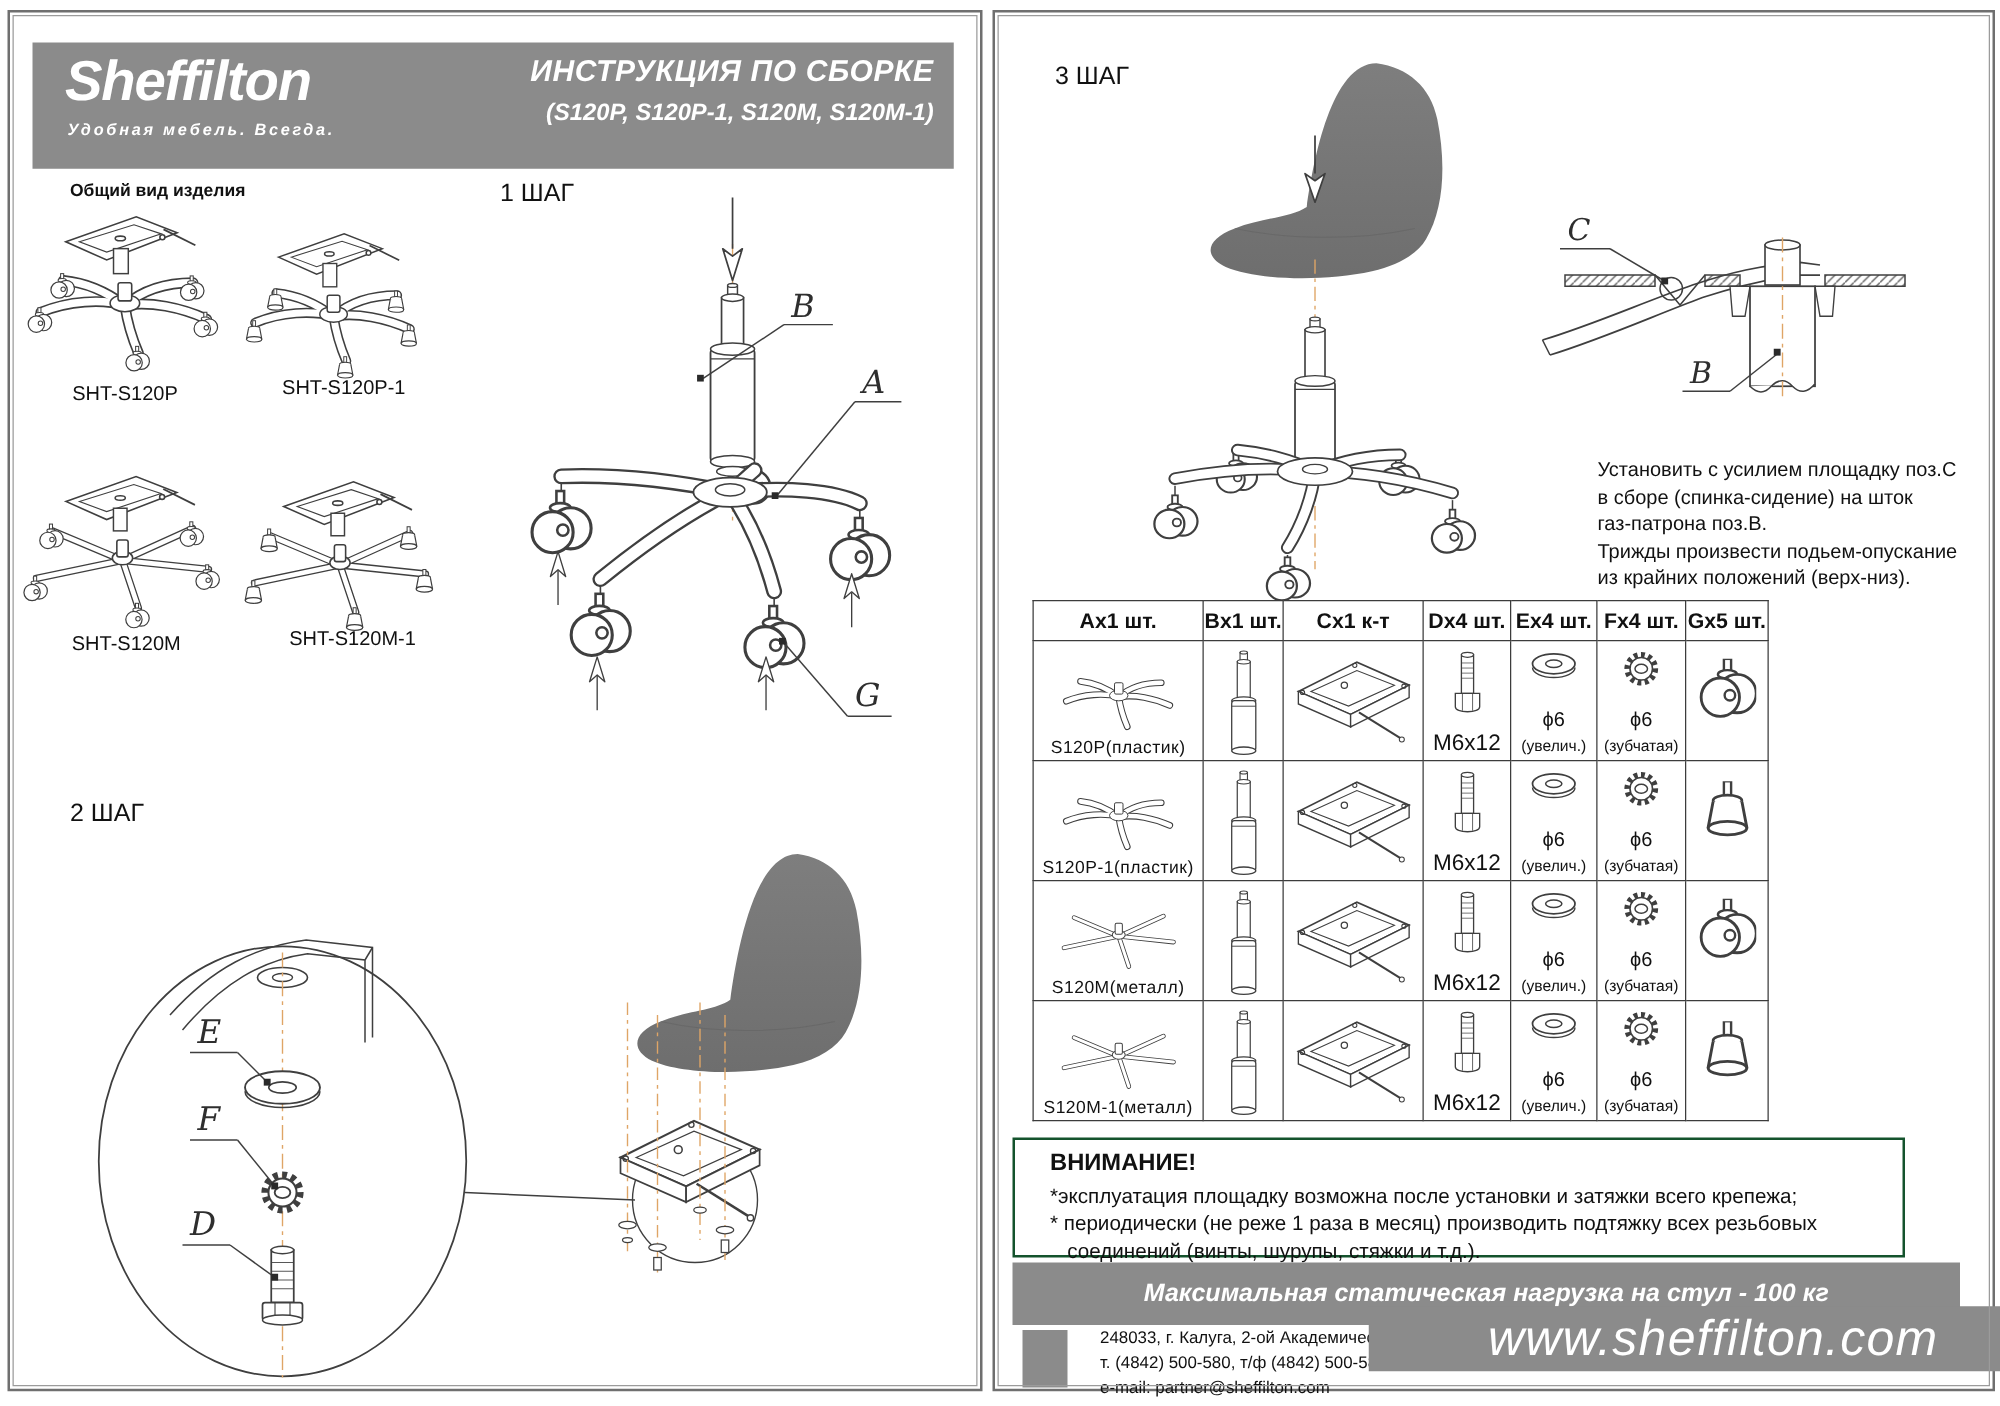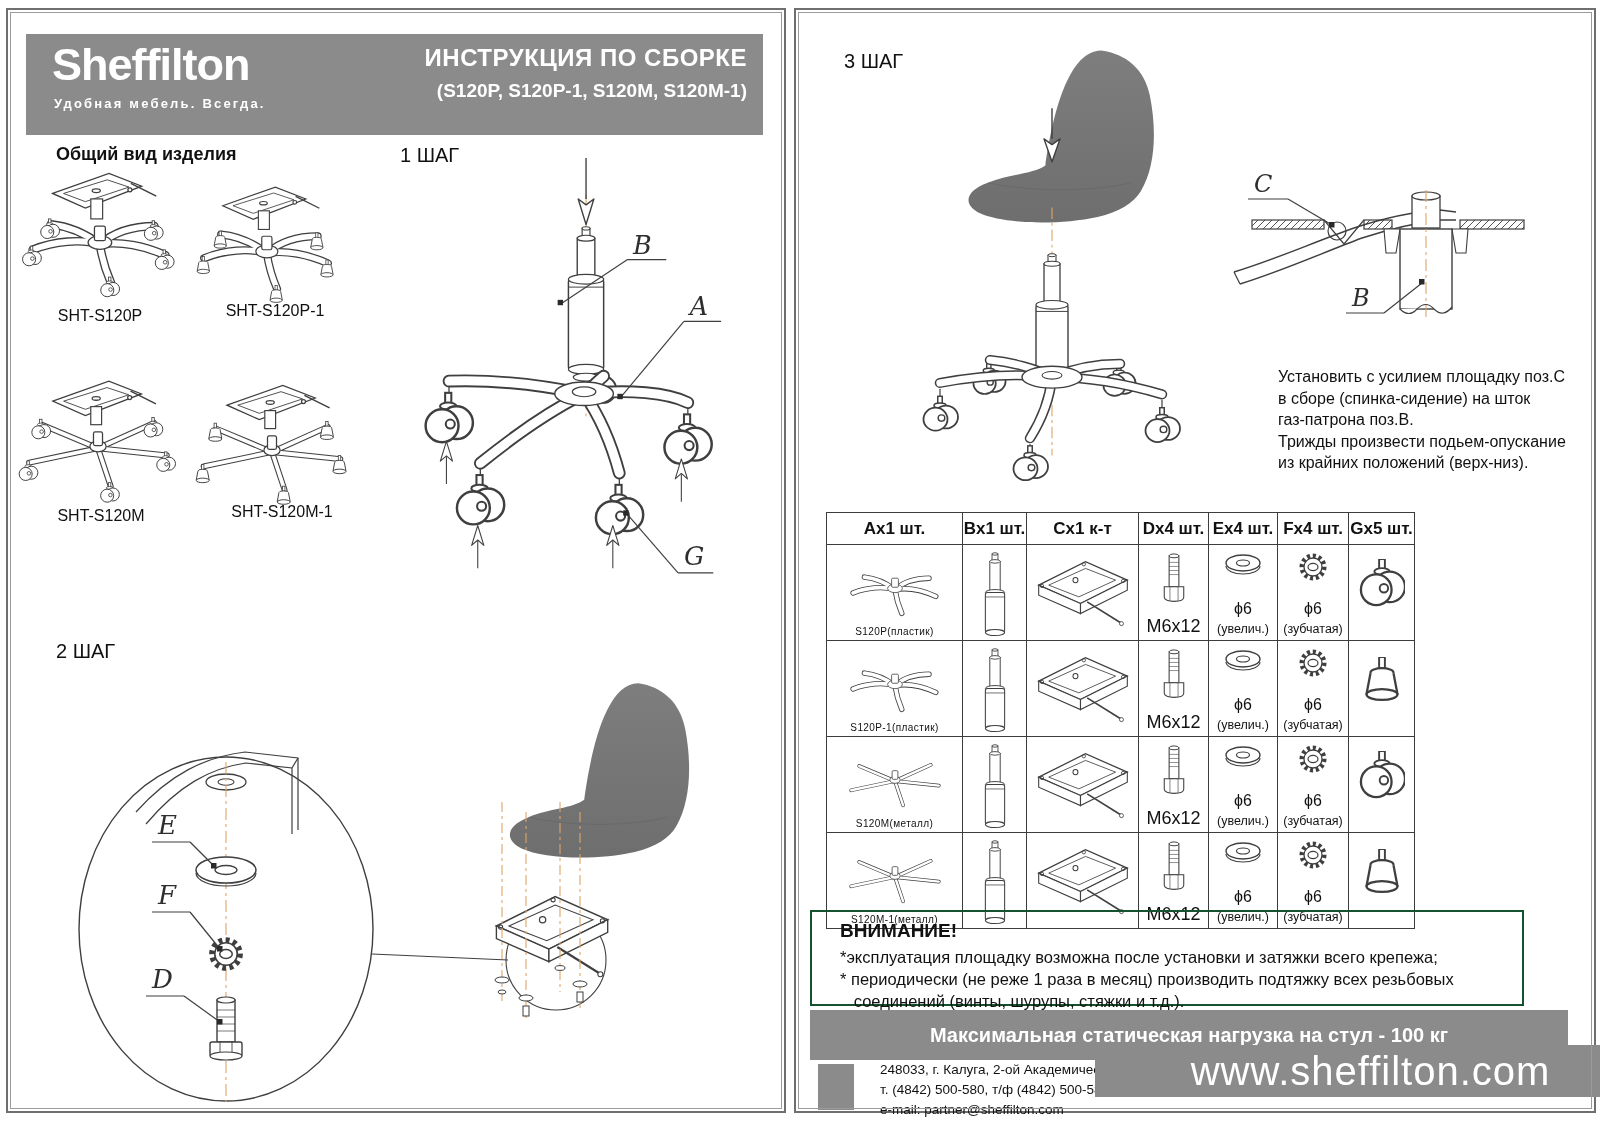--- a/index.html
+++ b/index.html
@@ -3,39 +3,39 @@
 <meta charset="utf-8">
 <style>
   html,body{margin:0;padding:0;background:#ddd;}
   .canvas{position:relative;width:1600px;height:1125px;background:#fff;overflow:hidden;
           font-family:"Liberation Sans",sans-serif;color:#111;}
   .abs{position:absolute;}
   .page{position:absolute;top:8px;height:1101px;background:#fff;border:2px solid #6f6f6f;}
   .page::after{content:"";position:absolute;inset:2px;border:1px solid #9b9b9b;pointer-events:none;}
   #pageL{left:6px;width:776px;}
   #pageR{left:794px;width:798px;}
-  .bar{background:#8b8b8b;}
+  .bar{background:#8b8b8b;font-style:italic;}
   .hdr{left:18px;top:24px;width:737px;height:101px;}
   .logo-name{position:absolute;left:26px;top:8px;color:#fff;font-size:45px;font-weight:700;letter-spacing:-1px;line-height:1;}
   .logo-tag{position:absolute;left:28px;top:62px;color:#fff;font-size:13px;font-weight:700;letter-spacing:2.2px;}
   .hdr-title{position:absolute;right:16px;top:10px;color:#fff;font-size:24px;font-weight:800;letter-spacing:.5px;text-align:right;}
   .hdr-sub{position:absolute;right:16px;top:44px;color:#fff;font-size:19px;font-weight:700;text-align:right;line-height:25px;}
-  .t-sec{font-size:18px;font-weight:700;}
+  .t-sec{font-size:14px;font-weight:700;}
   .t-step{font-size:20px;font-weight:400;}
   .t-model{font-size:16px;text-align:center;}
   .instr{font-size:16px;line-height:21.5px;}
-  .ptable{border-collapse:collapse;table-layout:fixed;background:#fff;margin-top:32px;}
+  .ptable{border-collapse:collapse;table-layout:fixed;background:#fff;}
   .ptable th,.ptable td{border:1.6px solid #3c3c3c;padding:0;position:relative;overflow:hidden;}
   .ptable th{height:31px;font-size:17px;font-weight:600;text-align:center;}
   .ptable td{height:95px;vertical-align:top;text-align:center;}
   .cell-ico{display:block;margin:6px auto 0 auto;}
   .cell-bot{position:absolute;bottom:3px;left:0;width:100%;font-size:18px;}
   .cell-phi{position:absolute;bottom:22px;left:0;width:100%;font-size:16px;}
   .cell-note{position:absolute;bottom:4px;left:0;width:100%;font-size:12.5px;}
-  .cell-model{position:absolute;bottom:3px;left:0;width:100%;font-size:10px;letter-spacing:.4px;}
+  .cell-model{position:absolute;bottom:3px;left:0;width:100%;font-size:14px;letter-spacing:.4px;}
   .warnbox{left:14px;top:900px;width:710px;height:92px;border:2px solid #14532d;}
   .warn-title{position:absolute;left:28px;top:8px;font-size:19px;font-weight:800;}
   .warn-line{white-space:pre;font-size:16.5px;line-height:22px;}
   .loadbar{left:14px;top:1000px;width:758px;height:50px;display:flex;align-items:center;justify-content:center;}
   .loadbar span{color:#fff;font-size:20px;font-weight:700;}
   .addr{font-size:13.5px;line-height:20px;}
   .wwwbox{display:flex;align-items:center;justify-content:center;}
   .wwwbox span{color:#fff;font-size:40px;font-weight:400;letter-spacing:1px;}
   .callout{font-family:"DejaVu Serif",serif;font-style:italic;font-size:26px;fill:#2e2e2e;}
   svg{display:block;}

